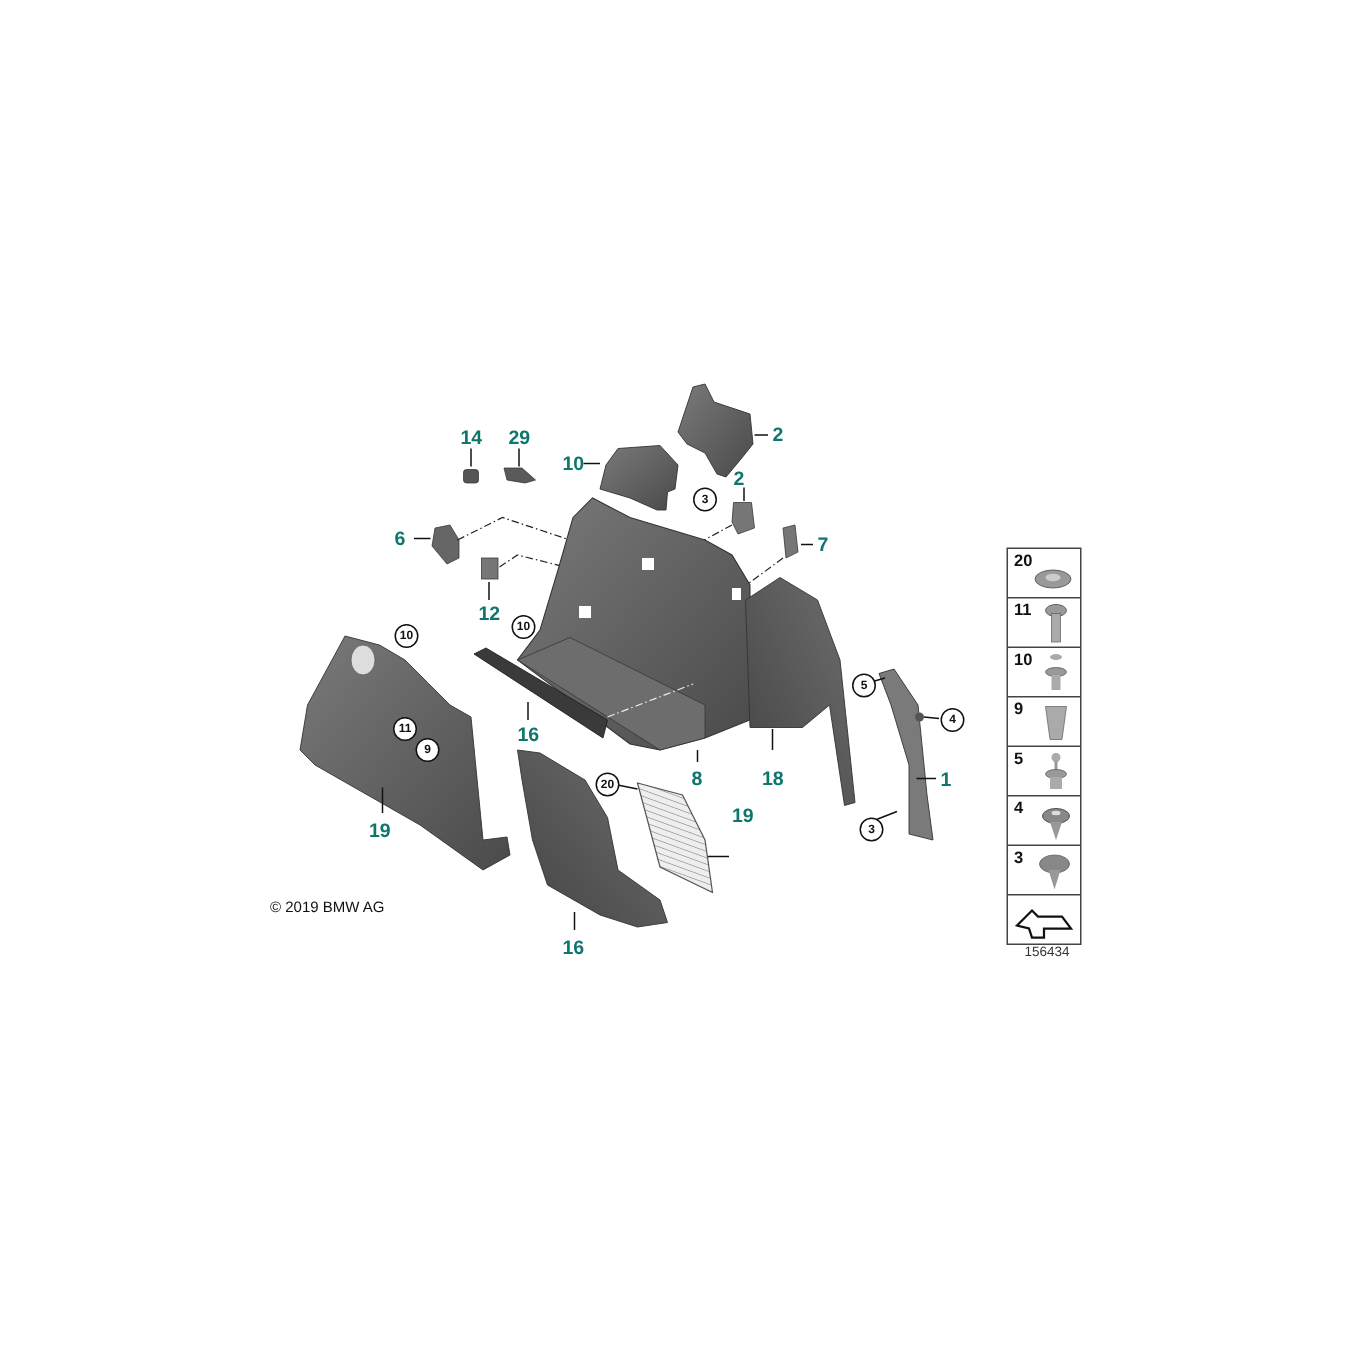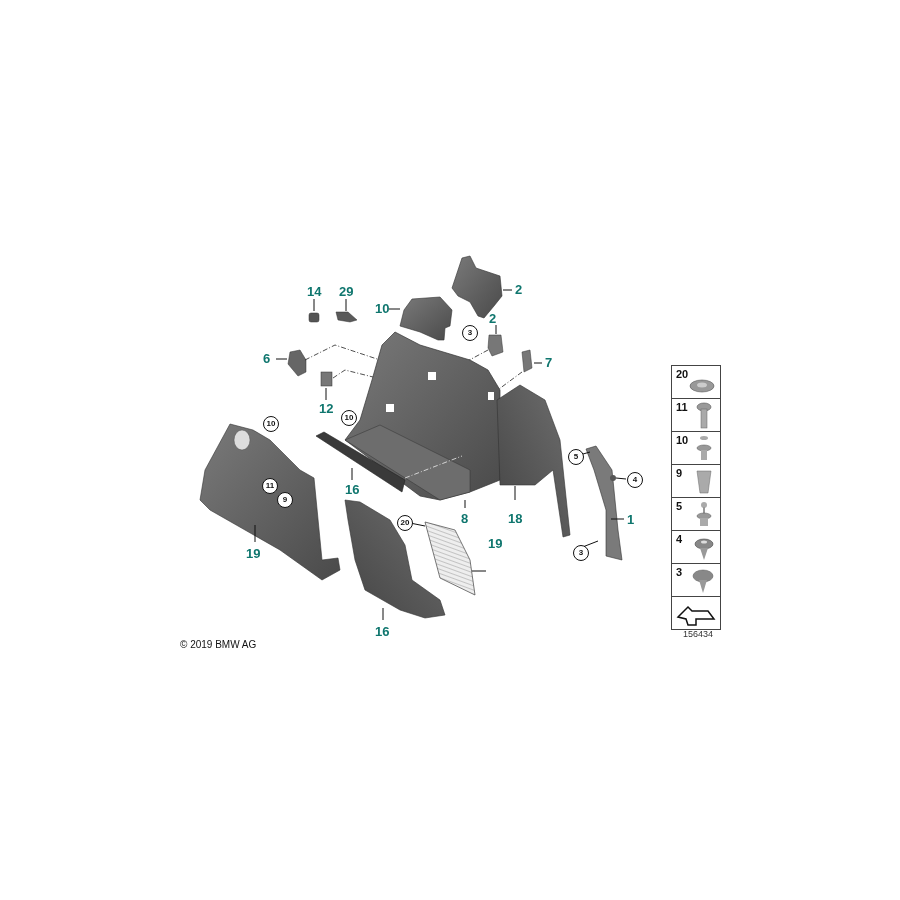--- a/index.html
+++ b/index.html
@@ -5,21 +5,21 @@
   html,body{margin:0;padding:0;background:#ffffff;}
   body{width:900px;height:900px;position:relative;overflow:hidden;font-family:"Liberation Sans",sans-serif;}
   #canvas{position:absolute;left:0;top:0;width:900px;height:900px;}
   .lbl{position:absolute;font-family:"Liberation Sans",sans-serif;font-weight:bold;font-size:13px;color:#0f766e;line-height:12px;}
   .circ{position:absolute;width:14px;height:14px;border:1.2px solid #111;border-radius:50%;background:#fff;font-family:"Liberation Sans",sans-serif;font-weight:bold;font-size:8px;color:#111;text-align:center;line-height:14px;}
   .legend{position:absolute;left:671px;top:365px;width:48px;border:1px solid #444;background:#fff;}
   .cell{position:relative;height:32px;border-bottom:1px solid #444;}
   .cell:last-child{border-bottom:none;}
   .cell .num{position:absolute;left:4px;top:2px;font-weight:bold;font-size:11px;color:#111;}
   .cell svg{position:absolute;left:0;top:0;}
-  .copyright{position:absolute;left:180px;top:639px;font-size:10px;color:#111;}
+  .copyright{position:absolute;left:180px;top:600px;font-size:10px;color:#111;}
   .docnum{position:absolute;left:683px;top:629px;font-size:9px;color:#333;}
 </style>
 </head>
 <body>
 
 <svg id="canvas" width="900" height="900" viewBox="0 0 900 900" xmlns="http://www.w3.org/2000/svg">
   <defs>
     <linearGradient id="g1" x1="0" y1="0" x2="1" y2="1">
       <stop offset="0" stop-color="#7a7a7a"></stop>
         <stop offset="1" stop-color="#4a4a4a"></stop>

